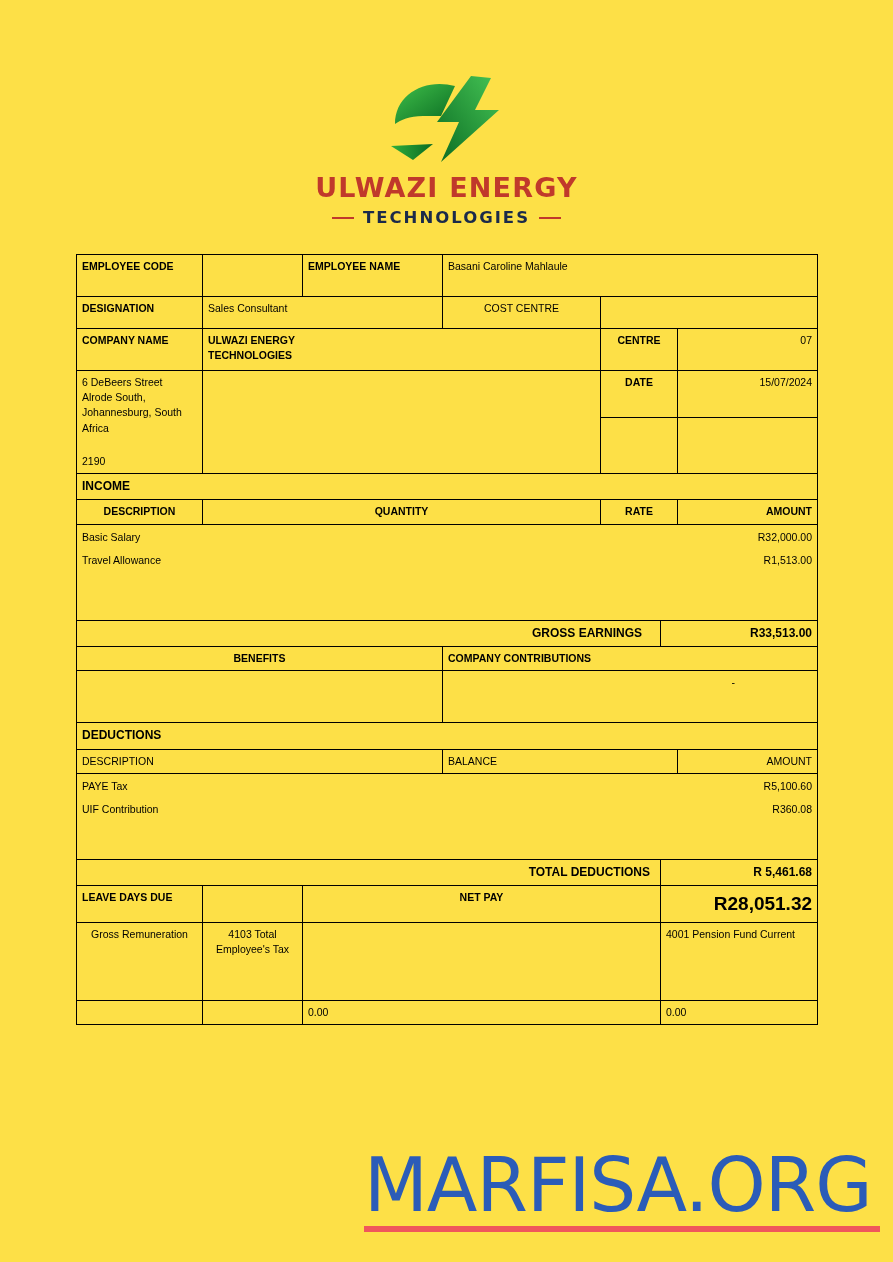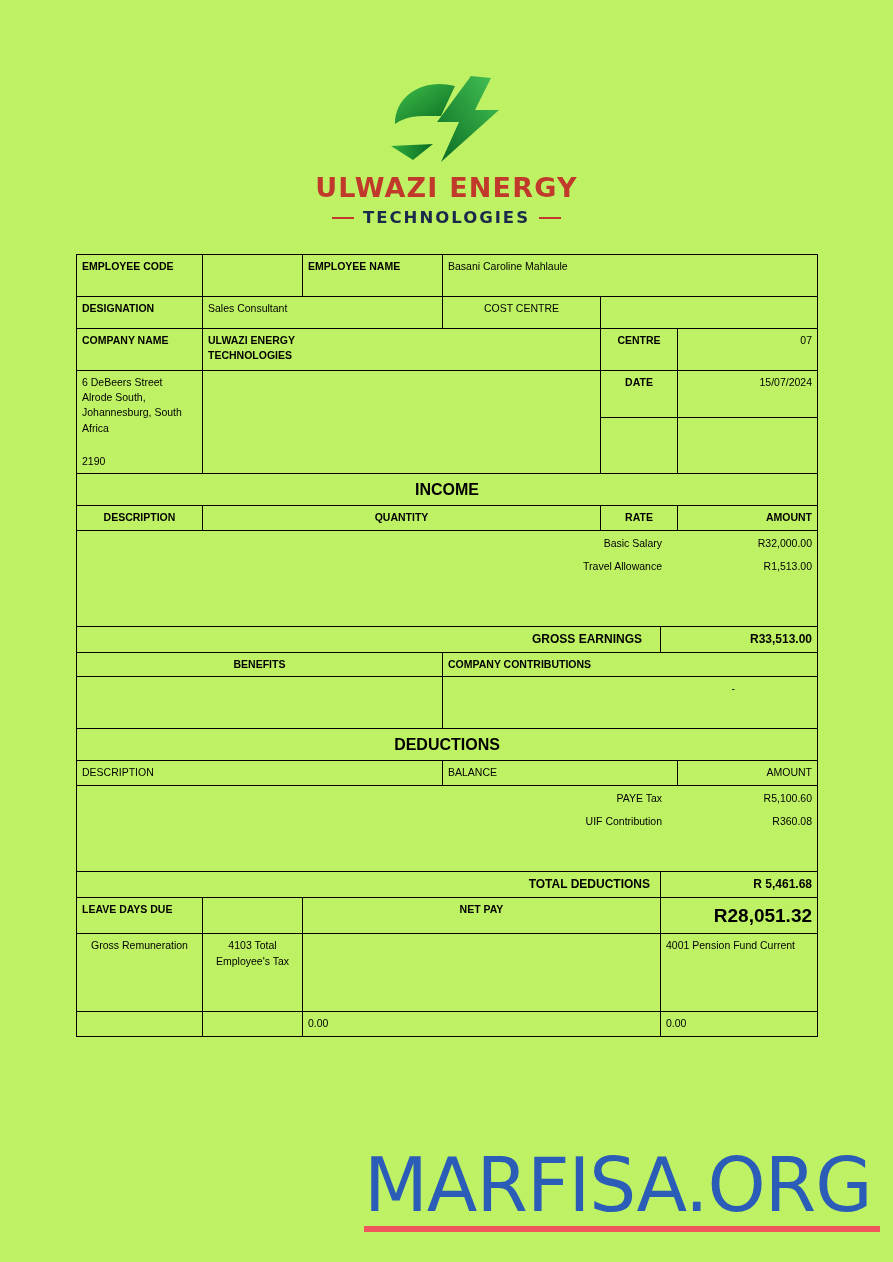--- a/index.html
+++ b/index.html
@@ -6,21 +6,21 @@
   html, body {
     width: 893px;
     height: 1262px;
     background: #ffffff;
     font-family: "Liberation Sans", sans-serif;
   }
   .page {
     position: relative;
     width: 893px;
     height: 1262px;
-    background: #bef264;
+    background: #fde047;
     overflow: hidden;
   }
 
   
   .logo-block {
     position: absolute;
     left: 0; right: 0;
     top: 72px;
     display: flex;
     flex-direction: column;
@@ -70,25 +70,24 @@
     border: 1px solid #000000;
     padding: 4px 5px;
     vertical-align: top;
     line-height: 1.45;
     font-family: "Liberation Sans", sans-serif;
   }
   .b { font-weight: 700; }
   .c { text-align: center; }
   .r { text-align: right; }
   .mid { vertical-align: middle; }
-  .nb { border: none !important; text-align: right; }
+  .nb { border: none !important; }
   .sec {
-    text-align: center;
     font-weight: 700;
-    font-size: 16px;
+    font-size: 12px;
     padding: 5px;
   }
   .hdr { font-weight: 700; font-size: 10.5px; }
   .money { font-size: 10.5px; margin-top: 36px; }
   .tot { font-weight: 700; font-size: 12px; }
   .netpay { font-weight: 700; font-size: 19px; }
 
   
   .watermark {
     position: absolute;

